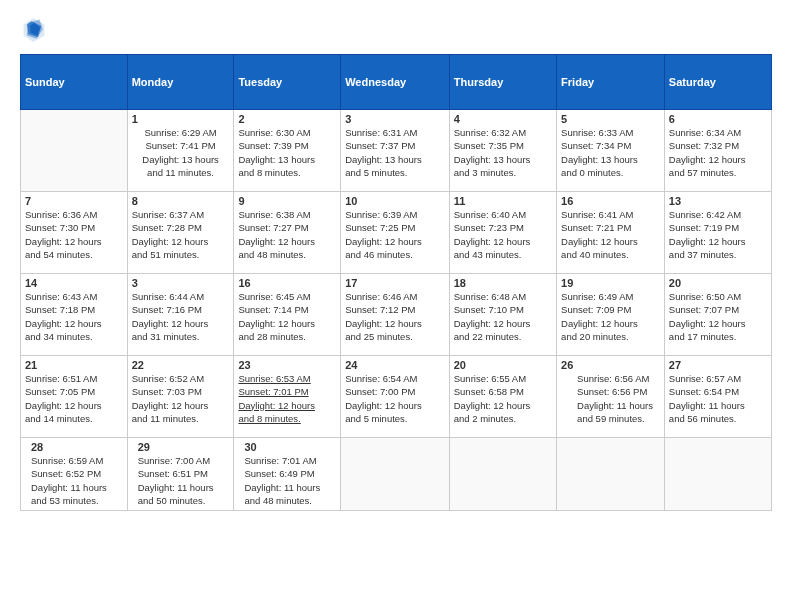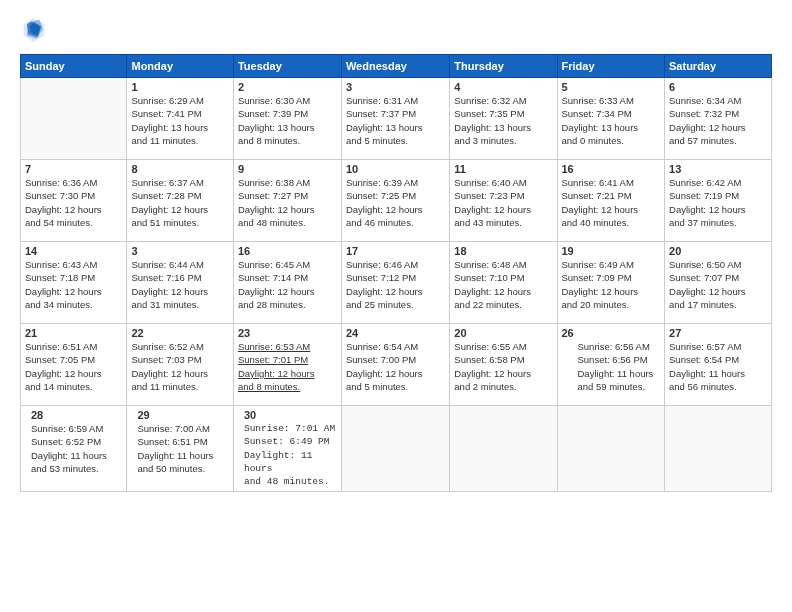--- a/index.html
+++ b/index.html
@@ -55,21 +55,21 @@
       color: #555;
     }
     .calendar {
       width: 100%;
       border-collapse: collapse;
       font-size: 10px;
     }
     .calendar thead th {
       background: #1565c0;
       color: #fff;
-      padding: 5px 4px;
+      padding: 21px 4px;
       text-align: left;
       font-size: 11px;
       font-weight: bold;
       border: 1px solid #0d47a1;
     }
     .calendar tbody td {
       vertical-align: top;
       border: 1px solid #ccc;
       padding: 3px 4px;
       width: 113px;
@@ -127,21 +127,21 @@
           <th>Thursday</th>
           <th>Friday</th>
           <th>Saturday</th>
         </tr>
     </thead>
     <tbody>
     <tr>
           <td class="empty-cell"></td>
           <td>
             <div class="day-number">1</div>
-            <div class="day-info" style="white-space: pre-line;">Sunrise: 6:29 AM
+            <div class="day-info" style="white-space: pre-line; text-align: center;">Sunrise: 6:29 AM
 Sunset: 7:41 PM
 Daylight: 13 hours
 and 11 minutes.</div>
           </td>
           <td>
             <div class="day-number">2</div>
             <div class="day-info" style="white-space: pre-line;">Sunrise: 6:30 AM
 Sunset: 7:39 PM
 Daylight: 13 hours
 and 8 minutes.</div>
@@ -338,21 +338,21 @@
           </td>
           <td>
             <div class="day-number">29</div>
             <div class="day-info" style="white-space: pre-line;">Sunrise: 7:00 AM
 Sunset: 6:51 PM
 Daylight: 11 hours
 and 50 minutes.</div>
           </td>
           <td>
             <div class="day-number">30</div>
-            <div class="day-info" style="white-space: pre-line; font-family: Liberation Mono, monospace;">Sunrise: 7:01 AM
+            <div class="day-info" style="white-space: pre-line;">Sunrise: 7:01 AM
 Sunset: 6:49 PM
 Daylight: 11 hours
 and 48 minutes.</div>
           </td>
           <td class="empty-cell"></td>
           <td class="empty-cell"></td>
           <td class="empty-cell"></td>
           <td class="empty-cell"></td>
         </tr>
       </tbody>

